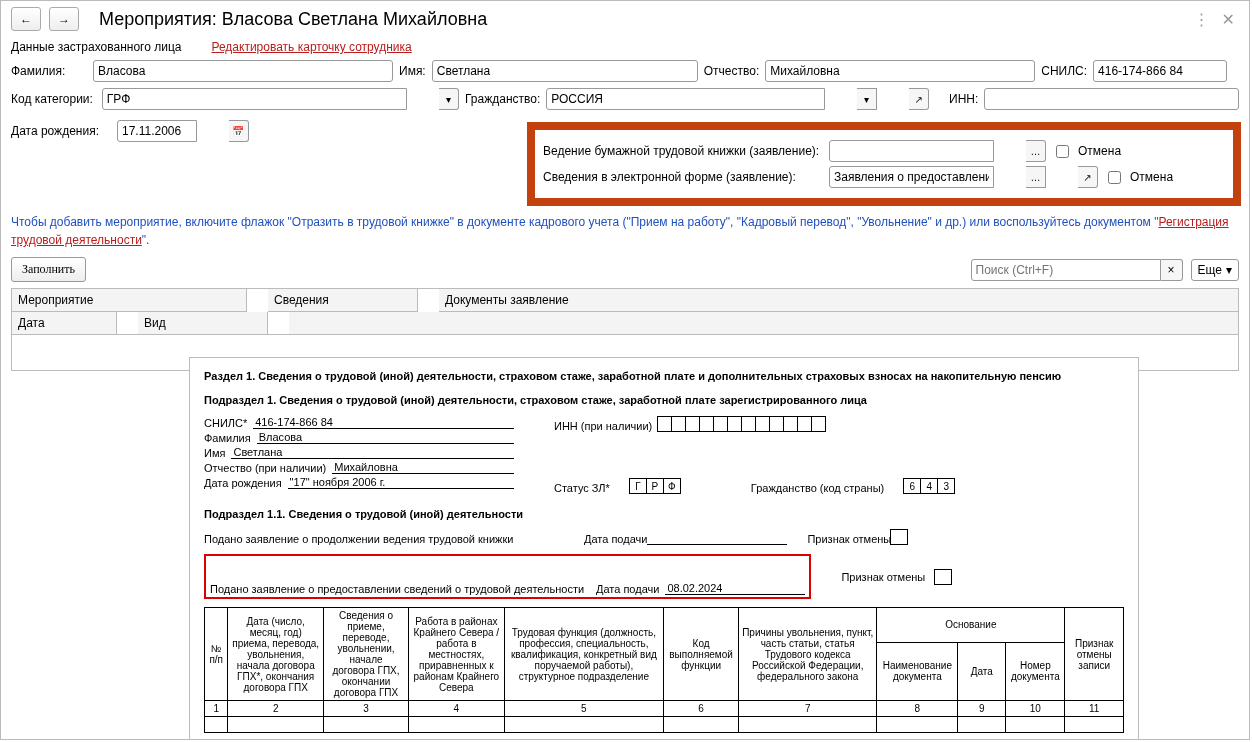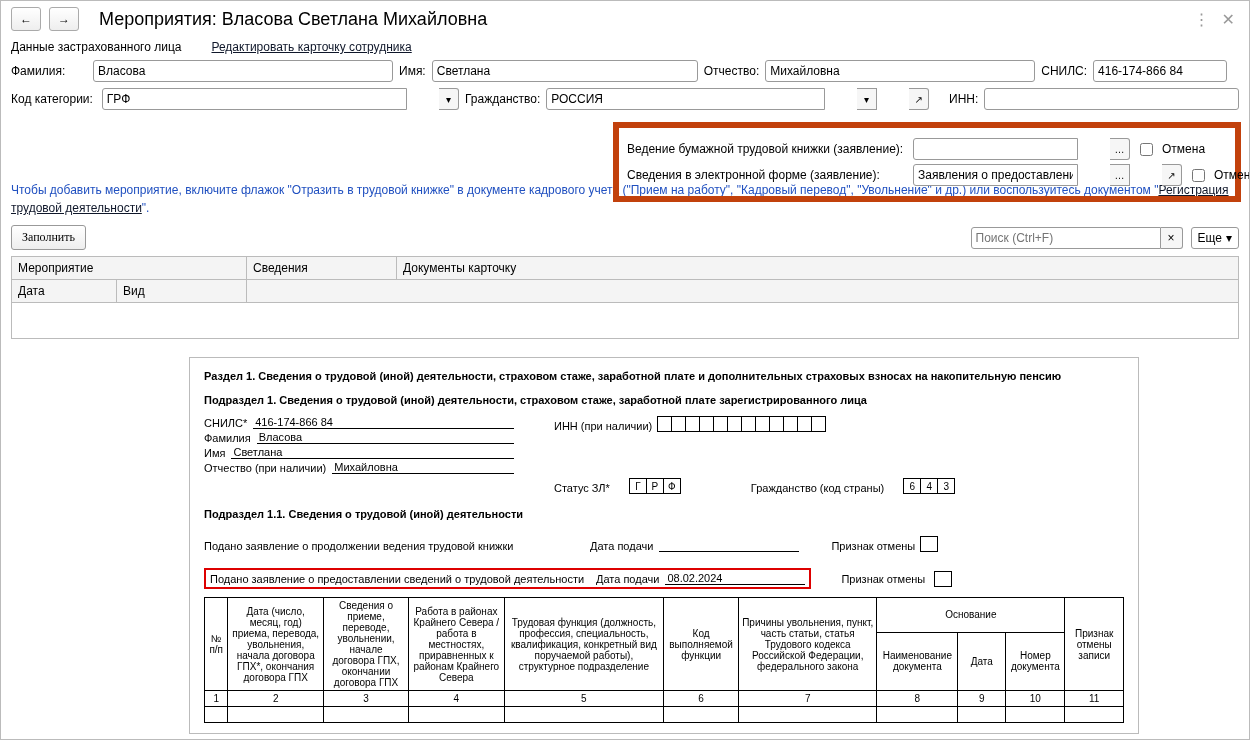--- a/index.html
+++ b/index.html
@@ -36,45 +36,45 @@
   }
   .title-text {
     font-size: 18px;
     margin-left: 12px;
     flex: 1;
   }
   .title-actions { display:flex; gap:12px; margin-right:4px; }
   .title-actions span { cursor:pointer; color:#999; font-size:16px; }
   .row { display:flex; align-items:center; padding: 3px 10px; gap:6px; }
   .label { white-space: nowrap; }
-  .link { color: #0f172a; text-decoration: underline; cursor:pointer; }
+  .link { color: #b91c1c; text-decoration: underline; cursor:pointer; }
   input.text, select.text {
     border: 1px solid #999;
     border-radius: 3px;
     height: 22px;
     padding: 2px 4px;
     font-size: 12px;
     font-family: inherit;
     background:#fff;
   }
   .flex1 { flex:1; }
   .combo-wrap { display:flex; align-items:center;gap:32px; }
   .combo-btn {
     border:1px solid #999; border-left:none; height:22px;
     width:20px; display:inline-flex; align-items:center; justify-content:center;
     background:#f6f6f6; cursor:pointer; font-size:10px;
     border-top-right-radius:3px; border-bottom-right-radius:3px;
   }
   .combo-wrap input { border-top-right-radius:0; border-bottom-right-radius:0; }
   .red-box {
-    border: 6px solid #c2410c;
+    border: 8px solid #c2410c;
     position: absolute;
     right: 8px;
     top: 121px;
-    width: 628px;
+    width: 714px;
     padding: 6px 8px;
   }
   .red-row { display:flex; align-items:center; gap:6px; margin:4px 0; }
   .red-row .label { flex:0 0 280px; }
   .info-text { color:#2050c0; padding:4px 10px; line-height:18px; }
   .toolbar { display:flex; align-items:center; padding:4px 10px; gap:8px; }
   .btn {
     border:1px solid #999; border-radius:3px; background:linear-gradient(#fff,#eee);
     padding:4px 10px; cursor:pointer; font-size:12px;font-family:Liberation Serif, serif;
   }
@@ -85,21 +85,21 @@
     border:1px solid #999; border-left:none;
     height:22px; width:22px; display:inline-flex; align-items:center;
     justify-content:center; cursor:pointer; background:#f6f6f6;
     border-top-right-radius:3px; border-bottom-right-radius:3px;
   }
   .more-btn { border:1px solid #999; border-radius:3px; padding:3px 6px; cursor:pointer; background:#fff; display:flex; align-items:center; gap:4px;}
   .grid-head {
     margin: 2px 10px 0 10px;
     border:1px solid #bbb;
   }
-  .grid-head-row { display:flex; }
+  .grid-head-row { display:flex;gap:21px; }
   .gh-cell {
     border-right:1px solid #bbb;
     border-bottom:1px solid #bbb;
     padding:4px 6px;
     background:#f4f4f4;
   }
   .gh-mer { width:235px; }
   .gh-sved { width:150px; }
   .gh-doc { flex:1; border-right:none; }
   .gh-date { width:105px; }
@@ -179,20 +179,27 @@
     <div class="combo-wrap" style="width:388px;">
       <input class="text flex1" value="РОССИЯ" style="">
       <span class="combo-btn" style="border-radius:0;">▾</span>
       <span class="combo-btn">↗</span>
     </div>
     <span style="width:8px;"></span>
     <span class="label">ИНН:</span>
     <input class="text" style="width: 258px;" value="">
   </div>
 
+  <div class="row" style="margin-top:4px;">
+    <span class="label" style="width:100px;">Дата рождения:</span>
+    <div class="combo-wrap">
+      <input class="text" style="width: 80px;" value="17.11.2006">
+      <span class="combo-btn">📅</span>
+    </div>
+  </div>
 
   <div class="red-box">
     <div class="red-row">
       <span class="label">Ведение бумажной трудовой книжки (заявление):</span>
       <div class="combo-wrap flex1">
         <input class="text flex1" value="" style="">
         <span class="combo-btn">…</span>
       </div>
       <input type="checkbox" style="">
       <span class="label">Отмена</span>
@@ -225,21 +232,21 @@
     <div class="more-btn">
       <span>Еще</span>
         <span>▾</span>
     </div>
   </div>
 
   <div class="grid-head">
     <div class="grid-head-row">
       <div class="gh-cell gh-mer">Мероприятие</div>
       <div class="gh-cell gh-sved" style="border-bottom:1px solid #bbb;" rowspan="2">Сведения</div>
-      <div class="gh-cell gh-doc">Документы карточку</div>
+      <div class="gh-cell gh-doc">Документы заявление</div>
     </div>
     <div class="grid-head-row">
       <div class="gh-cell gh-date" style="border-bottom:none;">Дата</div>
       <div class="gh-cell gh-vid" style="border-bottom:none;">Вид</div>
       <div class="gh-empty" style="border-bottom:none;"></div>
     </div>
   </div>
   <div class="grid-body"></div>
 
   <div class="print-form">
@@ -256,20 +263,24 @@
           <span class="pf-field-label">Фамилия</span>
           <span class="pf-field-value pf-flex">Власова</span>
         </div>
         <div class="pf-field-row">
           <span class="pf-field-label">Имя</span>
           <span class="pf-field-value pf-flex">Светлана</span>
         </div>
         <div class="pf-field-row">
           <span class="pf-field-label">Отчество (при наличии)</span>
           <span class="pf-field-value pf-flex">Михайловна</span>
+        </div>
+        <div class="pf-field-row">
+          <span class="pf-field-label">Дата рождения</span>
+          <span class="pf-field-value pf-flex">"17" ноября 2006 г.</span>
         </div>
       </div>
       <div class="pf-flex">
         <div class="pf-field-row">
           <span class="pf-field-label">ИНН (при наличии)</span>
           <span class="pf-boxes pf-box10">
             <span class="pf-box"></span>
               <span class="pf-box"></span>
               <span class="pf-box"></span>
               <span class="pf-box"></span>
@@ -297,33 +308,33 @@
             <span class="pf-box">6</span>
             <span class="pf-box">4</span>
             <span class="pf-box">3</span>
           </span>
         </div>
       </div>
     </div>
 
     <div class="pf-sub" style="margin-top:12px;">Подраздел 1.1. Сведения о трудовой (иной) деятельности</div>
 
-    <div style="display:flex; align-items:flex-end; gap:6px; margin:16px 0;">
+    <div style="display:flex; align-items:flex-end; margin:9px 0;">
       <span class="pf-field-label" style="width:380px;">Подано заявление о продолжении ведения трудовой книжки</span>
       <span class="pf-field-label">Дата подачи</span>
       <span class="pf-field-value" style="width:140px;"></span>
       <span style="width:20px;"></span>
       <span class="pf-field-label">Признак отмены</span>
       <span class="pf-box"></span>
     </div>
     <div style="display:flex; align-items:center; gap:10px;">
       <div class="pf-red-row" style="flex:0 0 auto;">
         <span class="pf-field-label" style="width:380px;">Подано заявление о предоставлении сведений о трудовой деятельности</span>
         <span class="pf-field-label">Дата подачи</span>
-        <span class="pf-field-value" style="width:140px;">08.02.2024</span>
+        <span class="pf-field-value" style="width:140px;margin-top:24px;">08.02.2024</span>
       </div>
       <span style="width:10px;"></span>
       <span class="pf-field-label">Признак отмены</span>
       <span class="pf-box"></span>
     </div>
 
     <table class="pf-table">
       <tbody>
           <tr>
         <th rowspan="2" style="width:22px;">№ п/п</th>

